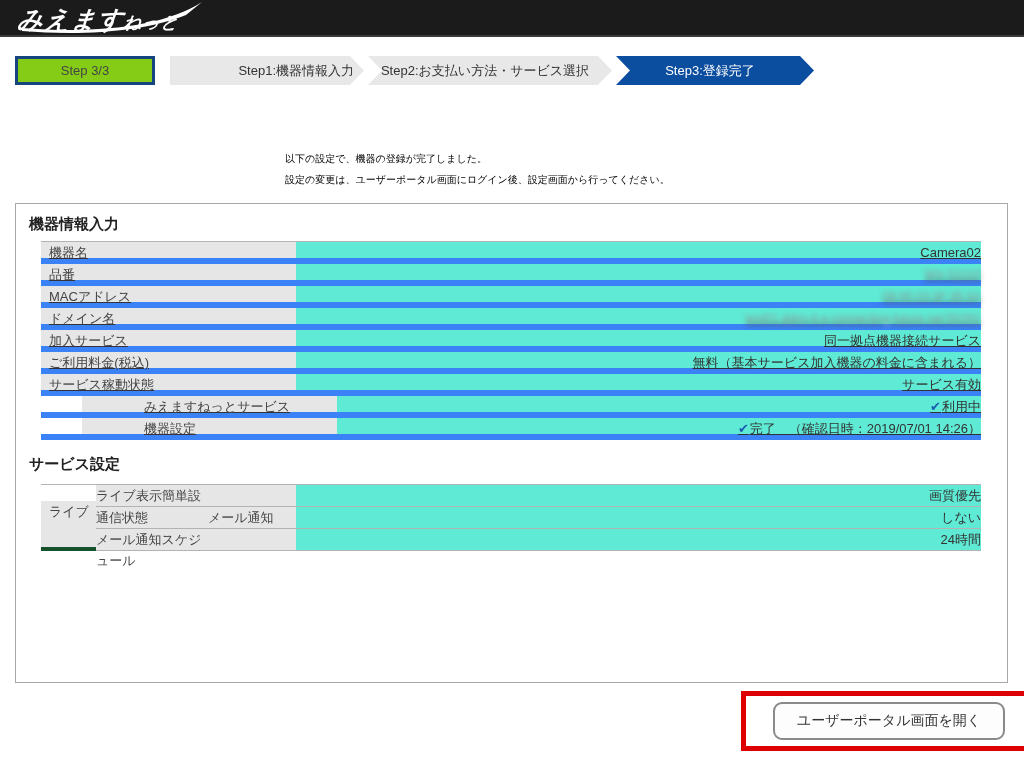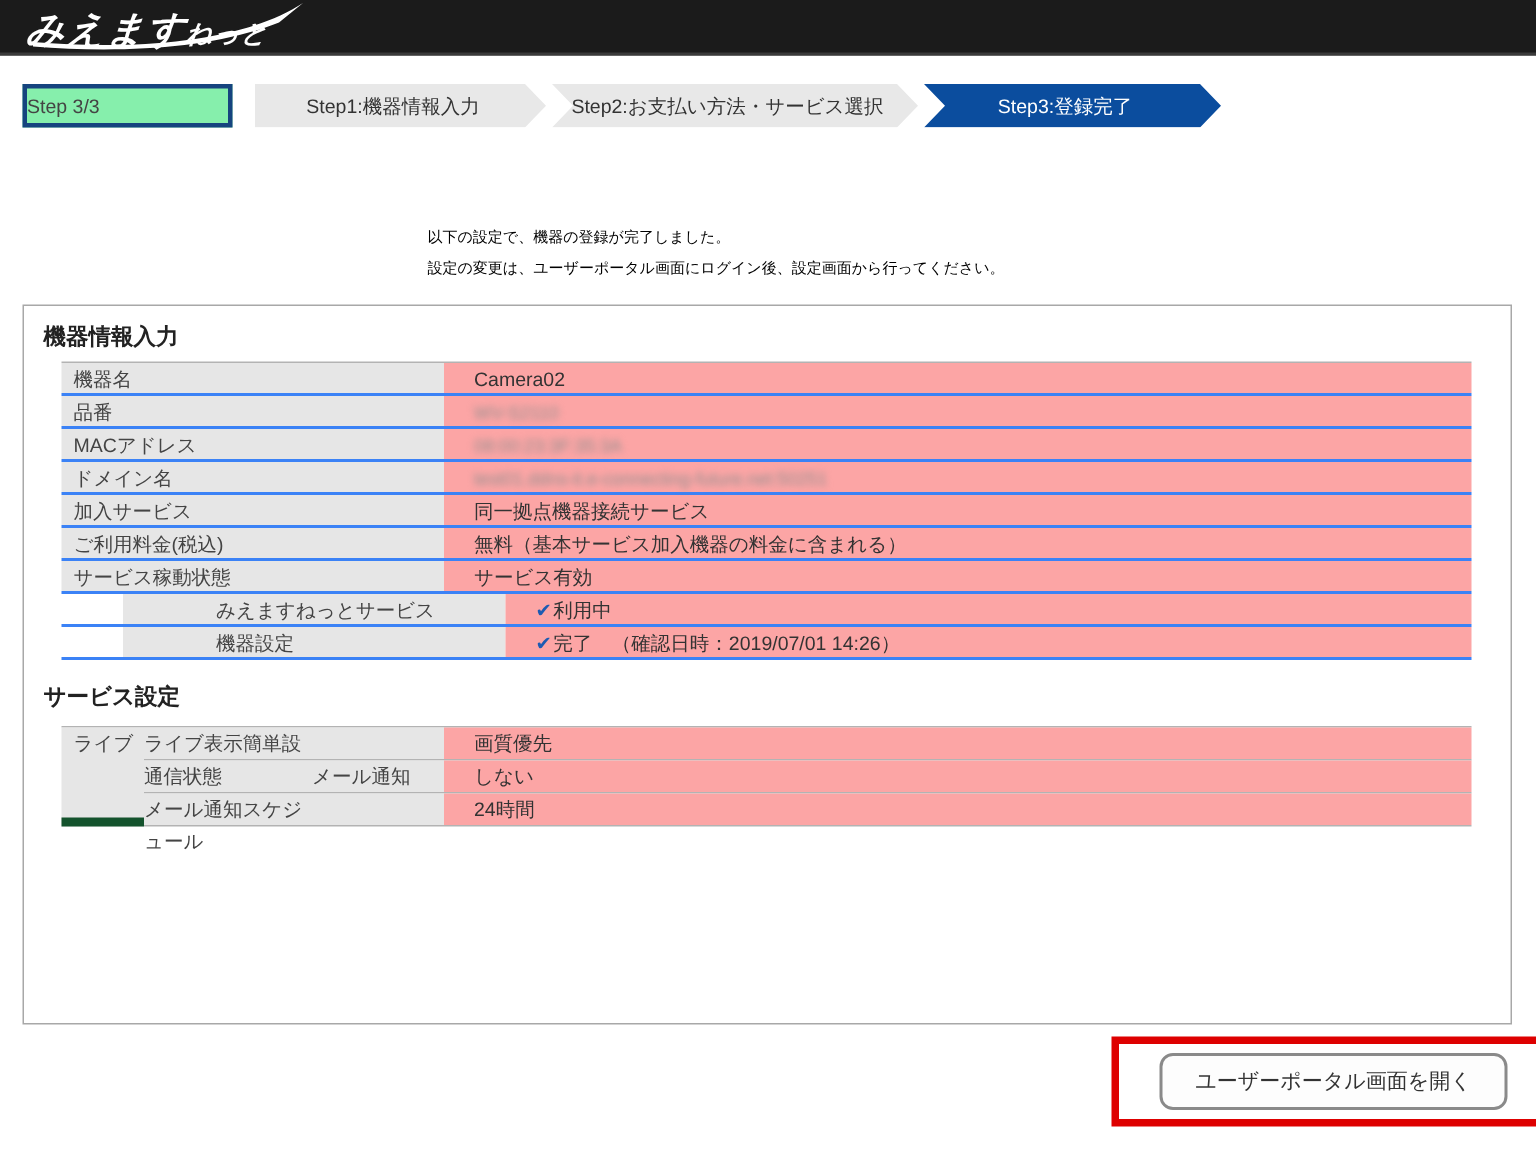--- a/index.html
+++ b/index.html
@@ -12,58 +12,58 @@
     background:#1b1b1b; border-bottom:2px solid #3a3a3a; }
   .logo { position:absolute; left:12px; top:1px; width:220px; height:36px; }
   .logo-text { position:absolute; left:6px; top:2px; white-space:nowrap;
     color:#fff; font-weight:bold; font-style:italic; transform:skewX(-6deg);
     font-size:25px; letter-spacing:1px; }
   .logo-text .small { font-size:17px; }
   .logo-swoosh { position:absolute; left:0; top:0; }
 
   
   .stepbox { position:absolute; left:15px; top:56px; width:140px; height:29px;
-    background:#86efac; border:3px solid #16447f; 
+    background:#84cc16; border:3px solid #16447f; text-align:center;
     font-size:13px; line-height:23px; color:#444; }
   .arrows { position:absolute; left:170px; top:56px; height:29px; display:flex; }
   .arrow { height:29px; font-size:13px; line-height:29px; text-align:center;
     background:#e8e8e8; color:#333; padding-right:10px;
     clip-path:polygon(0 0, calc(100% - 14px) 0, 100% 50%, calc(100% - 14px) 100%, 0 100%, 14px 50%); }
   .arrow.first { clip-path:polygon(0 0, calc(100% - 14px) 0, 100% 50%, calc(100% - 14px) 100%, 0 100%); }
   .arrow + .arrow { margin-left:4px; }
   .arrow.active { background:#0b4d9e; color:#fff; }
-  .a1 { width:194px; } .a2 { width:244px; } .a3 { width:198px; }
+  .a1 { width:194px;text-align:right; } .a2 { width:244px; } .a3 { width:198px; }
 
   
   .titlebar { position:absolute; left:285px; top:97px; width:455px; height:33px;
     background:#cfe2f8; border-top:2px solid #17427e; border-bottom:3px solid #123c77;
     text-align:center; font-size:15px; line-height:28px; color:#333; }
   .intro { position:absolute; left:285px; top:148px; font-size:10px; line-height:21px; color:#000000; }
 
   
   .mainbox { position:absolute; left:15px; top:203px; width:993px; height:480px;
     border:1px solid #a8a8a8; background:#fff; }
   .sec-heading { position:absolute; left:13px; font-size:15px; font-weight:bold; color:#222; }
   .h1 { top:11px; } .h2 { top:251px; }
 
   .tbl { position:absolute; left:25px; width:940px; border-top:1px solid #b3b3b3; }
   .t1 { top:37px; }
-  .row { display:flex; height:22px; border-bottom:2px solid #3b82f6; }
+  .row { display:flex; height:22px; border-bottom:6px solid #3b82f6;text-decoration:underline; }
   .lbl { width:255px; background:#e6e6e6; font-size:13px; color:#444;
     line-height:21px; padding-left:8px; }
   .lbl.indent { padding-left:62px;margin-left:41px; }
   .val { flex:1; font-size:13px; color:#333; line-height:21px; padding-left:20px;
-    background:#fca5a5; white-space:nowrap; }
+    background:#5eead4; white-space:nowrap;text-align:right; }
   .blurred { filter:blur(2.5px); color:#8f8f8f; font-size:12px; }
   .chk { color:#1d5bb2; font-weight:bold; margin-right:1px; }
 
   .t2wrap { position:absolute; left:25px; top:280px; width:940px; display:flex;
     border-top:1px solid #b3b3b3; }
   .t2-group { width:55px; background:#e6e6e6; font-size:13px; color:#444;
-    line-height:21px; padding-left:8px; border-bottom:6px solid #14532d; }
+    line-height:21px; padding-left:8px; border-bottom:4px solid #14532d;margin-top:16px; }
   .t2-rows { flex:1; }
   .row2 { display:flex; height:22px; border-bottom:1px solid #b3b3b3; }
   .lbl2 { width:200px; background:#e6e6e6; font-size:13px; color:#444; line-height:21px; }
   .lbl2 .p1 { display:inline-block; width:112px; }
 
   
   .redbox { position:absolute; left:741px; top:691px; width:296px; height:60px;
     border:5px solid #de0000; display:flex; align-items:center; justify-content:center;
     background:#fff; }
   .portal-btn { width:232px; height:38px; background:#fdfdfd; border:2px solid #8a8a8a;

